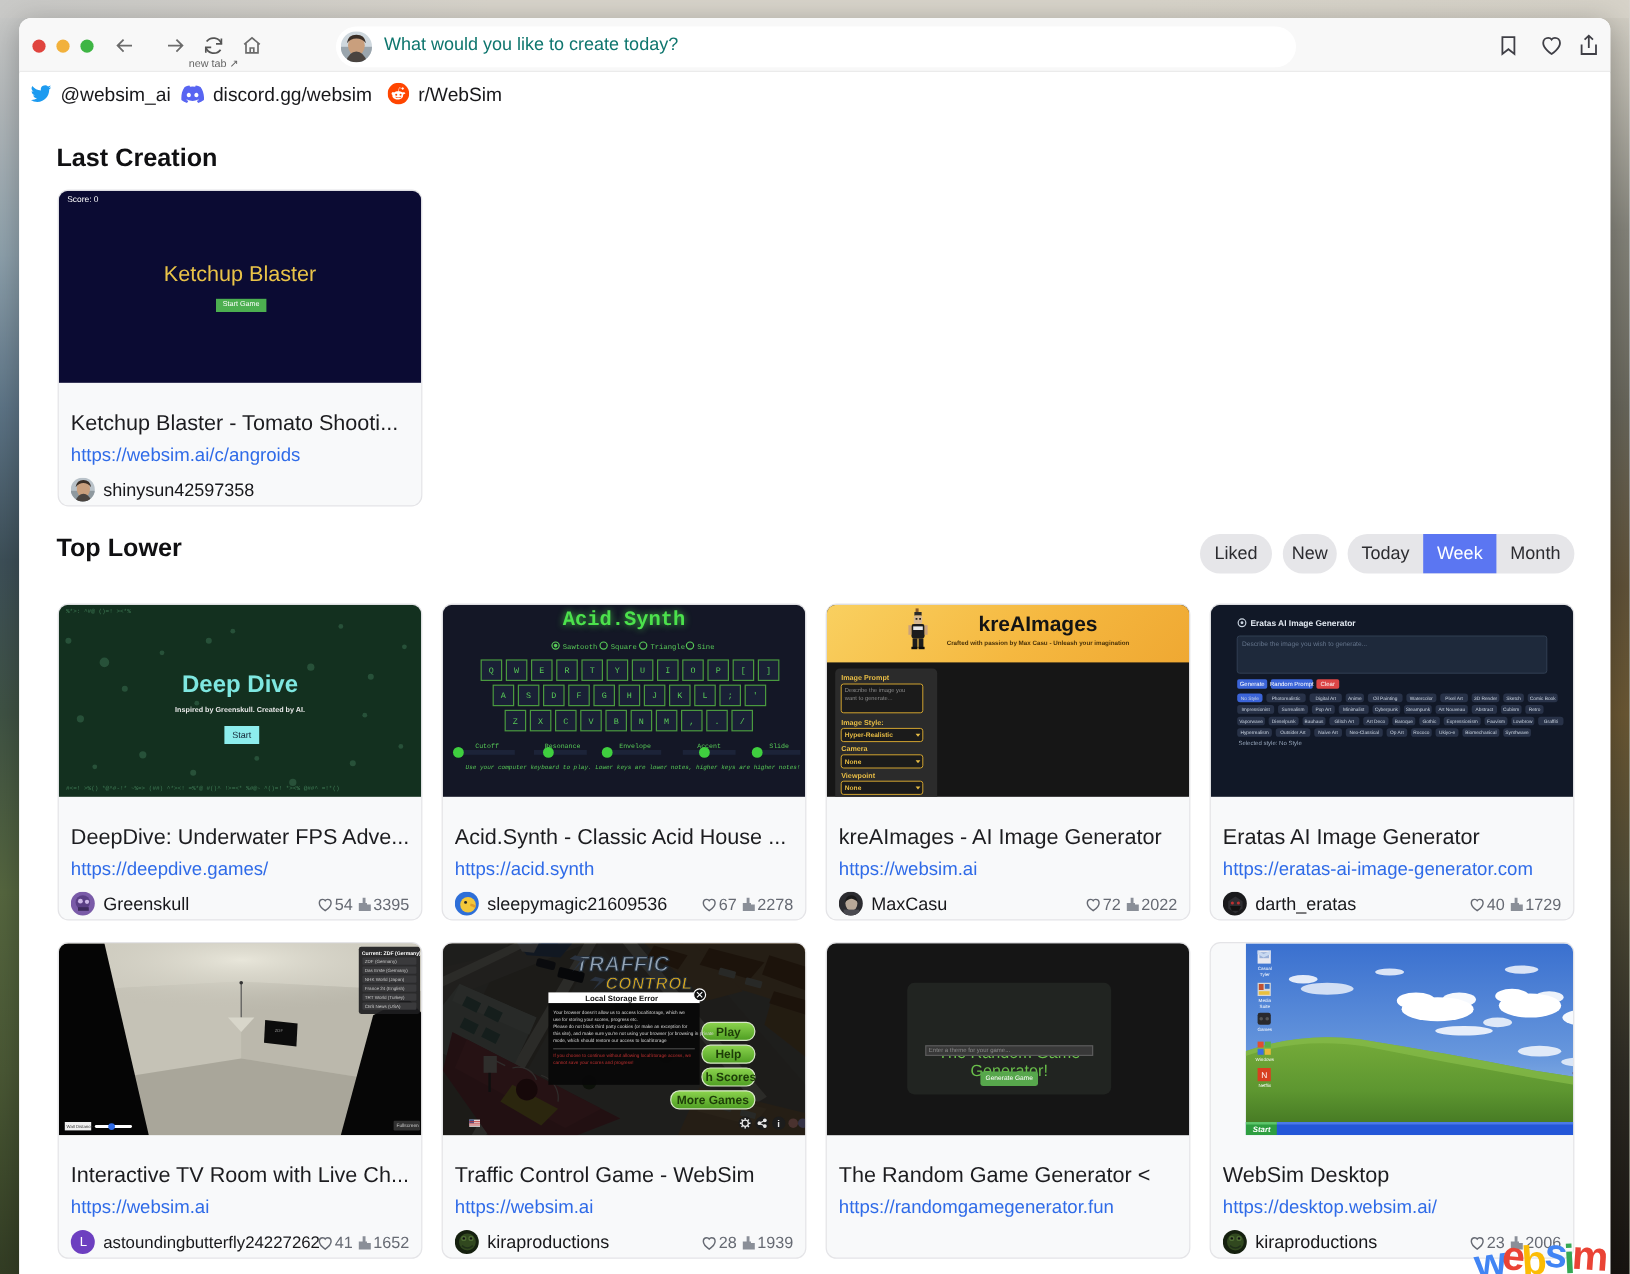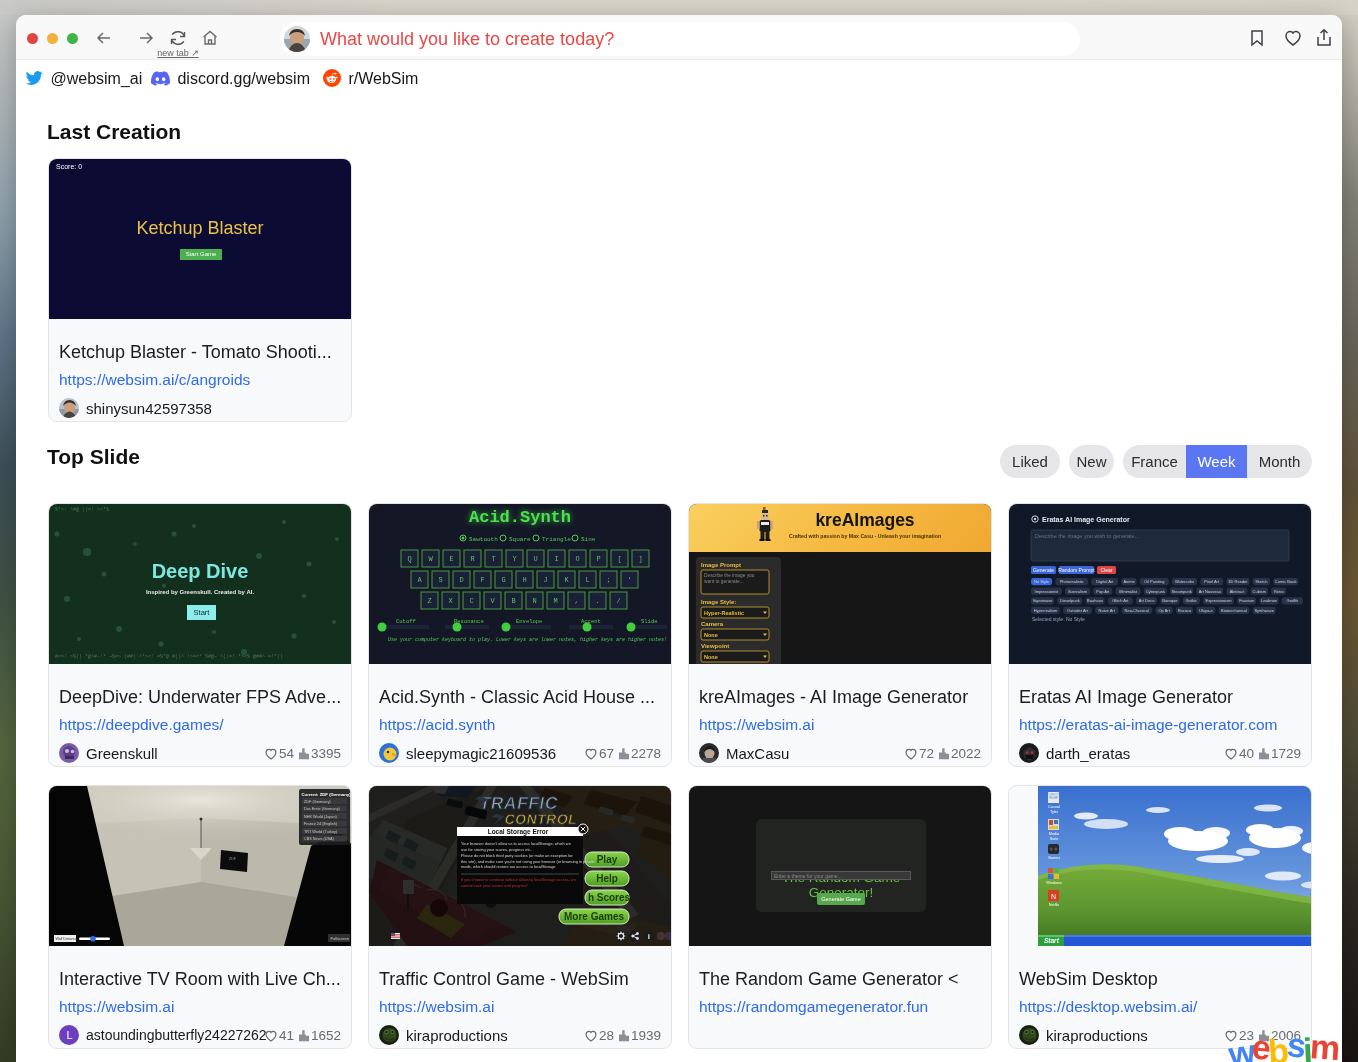--- a/index.html
+++ b/index.html
@@ -7,24 +7,24 @@
 body { position:relative; background:#d8d4cc; }
 .bg-l { position:absolute; inset:0;
   background:linear-gradient(to bottom,#cbcbc9 0%,#b3b8ba 8%,#8da0ab 20%,#5d7486 32%,#3d4f58 44%,#3f5244 56%,#55663f 70%,#4a5835 84%,#333d24 100%); }
 .bg-r { position:absolute; top:0; right:0; bottom:0; width:50%;
   background:linear-gradient(to bottom,#d6d2c8 0%,#bdbab0 6%,#84837a 18%,#67655a 32%,#5f5138 46%,#6a5733 56%,#4e4a36 70%,#2e2b24 84%,#171310 100%); }
 .bg-t { position:absolute; top:0; left:0; right:0; height:15px; background:linear-gradient(to right,#c9c9c7,#d8d4cb 30%,#d8d4ca 70%,#d6d2c8); }
 .win { position:absolute; left:16px; top:15px; width:1326px; height:1047px; background:#fff; border-radius:10px 10px 0 0; overflow:hidden; box-shadow:0 4px 24px rgba(0,0,0,.25); }
 .chrome { position:absolute; left:0; top:0; width:100%; height:45px; background:#f8f8f8; border-bottom:1px solid rgba(0,0,0,.05); }
 .tl { position:absolute; top:18px; width:11px; height:11px; border-radius:50%; }
 .nav { position:absolute; top:14px; width:18px; height:18px; }
-.newtab { position:absolute; left:137px; top:33px; font-size:9px; color:#666; width:50px; text-align:center;text-decoration:underline; }
+.newtab { position:absolute; left:137px; top:33px; font-size:9px; color:#666; width:50px; text-align:center; }
 .pill { position:absolute; left:264px; top:7px; width:800px; height:34px; background:#fff; border-radius:17px; }
 .pill .av { position:absolute; left:4px; top:4px; width:26px; height:26px; border-radius:50%; overflow:hidden; }
-.pill .ph { position:absolute; left:40px; top:7px; font-size:18px; color:#ef4444; }
+.pill .ph { position:absolute; left:40px; top:7px; font-size:15px; color:#0f766e; }
 .ricon { position:absolute; top:13px; width:20px; height:20px; }
 .content { position:absolute; left:0; top:46px; width:100%; bottom:0; background:#fff; }
 .social { position:absolute; height:24px; }
 .social span { font-size:16px; color:#18181b; }
 .h2 { position:absolute; left:31px; font-size:21px; font-weight:bold; color:#101012; }
 .card { position:absolute; width:304px; height:264px; border:1px solid #e4e4e7; border-radius:9px; overflow:hidden; background:#f8f9fa; }
 .pv { position:relative; width:100%; height:160px; overflow:hidden; }
 .info { position:absolute; left:0; top:160px; right:0; bottom:0; padding:23px 10px 0 10px; }
 .t1 { font-size:18px; color:#1c1c1f; white-space:nowrap; overflow:hidden; }
 .lk { font-size:15.5px; color:#2f6be8; margin-top:8px; white-space:nowrap; overflow:hidden; text-overflow:ellipsis; }
@@ -116,25 +116,25 @@
                 <rect width="21" height="21" fill="#b9c2c9"></rect>
                 <rect y="11" width="21" height="10" fill="#8f999f"></rect>
                 <ellipse cx="10.5" cy="9.5" rx="5.5" ry="7" fill="#c99f7d"></ellipse>
                 <path d="M4 8 Q5 2 10.5 2 Q16 2 17 8 Q14 4.5 10.5 4.5 Q7 4.5 4 8Z" fill="#3a2e26"></path>
                 <path d="M3 21 Q6 13.5 10.5 13.5 Q15 13.5 18 21Z" fill="#4a4440"></path>
               </svg></div>
           <div class="un">shinysun42597358</div>
         </div>
       </div>
     </div>
-    <div class="h2" style="top:384px;">Top Slide</div>
+    <div class="h2" style="top:384px;">Top Lower</div>
     <div class="fpill" style="left:984px;top:384px;width:60px;line-height:33px;">Liked</div>
     <div class="fpill" style="left:1053px;top:384px;width:45px;line-height:33px;">New</div>
     <div class="seg" style="left:1107px;top:384px;">
-      <div style="width:63px;">France</div>
+      <div style="width:63px;">Today</div>
       <div class="on" style="width:61px;">Week</div>
       <div style="width:65px;">Month</div>
     </div>
 
     <div class="card" style="left:32px; top:442px;">
       <div class="pv" style="background:#13301f;">
         <svg width="304" height="160" viewBox="0 0 304 160" style="position:absolute;left:0;top:0;">
           <g fill="#2e5a40" opacity="0.8">
             <circle cx="38" cy="48" r="4"></circle>
               <circle cx="55" cy="70" r="2.5"></circle>

